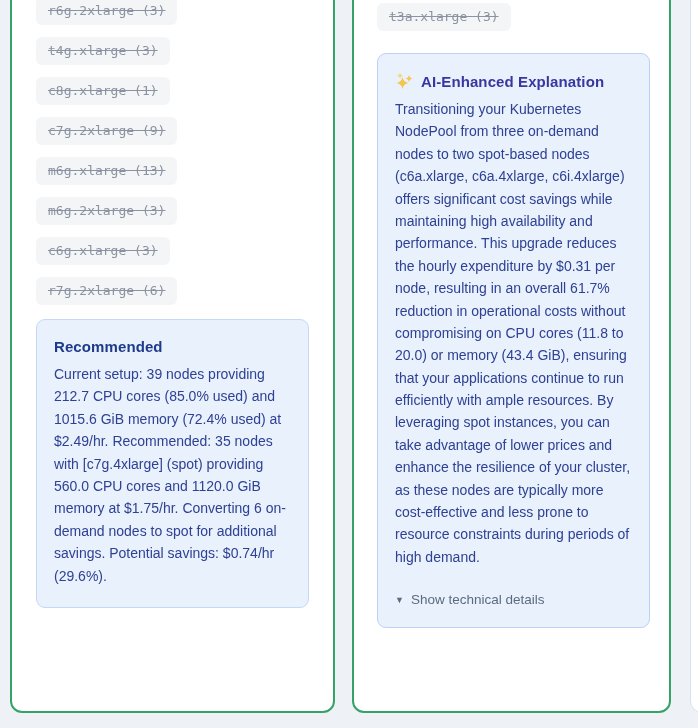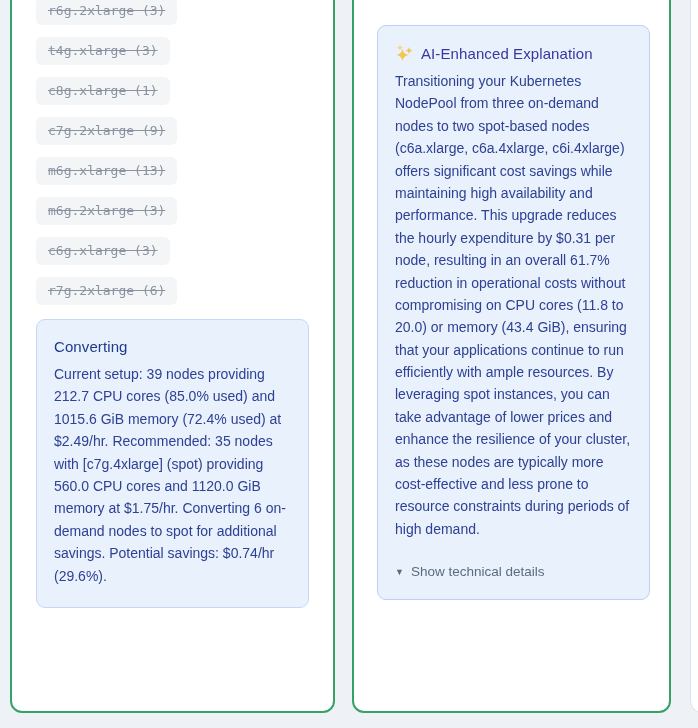--- a/index.html
+++ b/index.html
@@ -42,21 +42,21 @@
     background: #e9f1fd;
     border: 1px solid #c5d8f7;
     border-radius: 9px;
     padding: 18px 17px 20px 17px;
     width: 273px;
   }
   .explanation-box { margin-top: 14px; }
   .ai-box { margin-top: 22px; border-color: #bed0f8; }
   .info-title {
     font-size: 15px;
-    font-weight: 400;
+    font-weight: 700;
     color: #1e3a8a;
     letter-spacing: 0.1px;
   }
   .ai-title-row { display: flex; align-items: center; gap: 8px; }
   .ai-title { color: #37389f; }
   .info-body {
     margin-top: 8px;
     font-size: 14px;
     line-height: 1.6;
     color: #2e4193;
@@ -80,26 +80,27 @@
   <div class="tag-row"><span class="tag">r6g.2xlarge (3)</span></div>
   <div class="tag-row"><span class="tag">t4g.xlarge (3)</span></div>
   <div class="tag-row"><span class="tag">c8g.xlarge (1)</span></div>
   <div class="tag-row"><span class="tag">c7g.2xlarge (9)</span></div>
   <div class="tag-row"><span class="tag">m6g.xlarge (13)</span></div>
   <div class="tag-row"><span class="tag">m6g.2xlarge (3)</span></div>
   <div class="tag-row"><span class="tag">c6g.xlarge (3)</span></div>
   <div class="tag-row"><span class="tag">r7g.2xlarge (6)</span></div>
 
   <div class="info-box explanation-box">
-    <div class="info-title">Converting</div>
+    <div class="info-title">Recommended</div>
     <div class="info-body">Current setup: 39 nodes providing 212.7 CPU cores (85.0% used) and 1015.6 GiB memory (72.4% used) at $2.49/hr. Recommended: 35 nodes with [c7g.4xlarge] (spot) providing 560.0 CPU cores and 1120.0 GiB memory at $1.75/hr. Converting 6 on-demand nodes to spot for additional savings. Potential savings: $0.74/hr (29.6%).</div>
   </div>
 </div>
 
 <div class="card card-right">
+  <div class="tag-row"><span class="tag">t3a.xlarge (3)</span></div>
 
   <div class="info-box ai-box">
     <div class="ai-title-row">
       <span class="sparkle-icon">
         <svg viewBox="0 0 18 18" width="18" height="18" aria-hidden="true">
           <path fill="#f3c64f" d="M7.5 5 Q8.4 10.1 13.5 11 Q8.4 11.9 7.5 17 Q6.6 11.9 1.5 11 Q6.6 10.1 7.5 5 Z"></path>
           <path fill="#f6d476" d="M5 1 Q5.45 3.35 7.8 3.8 Q5.45 4.25 5 6.6 Q4.55 4.25 2.2 3.8 Q4.55 3.35 5 1 Z"></path>
           <path fill="#f3c64f" d="M14 3 Q14.5 6 17.5 6.5 Q14.5 7 14 10 Q13.5 7 10.5 6.5 Q13.5 6 14 3 Z"></path>
         </svg>
       </span>

